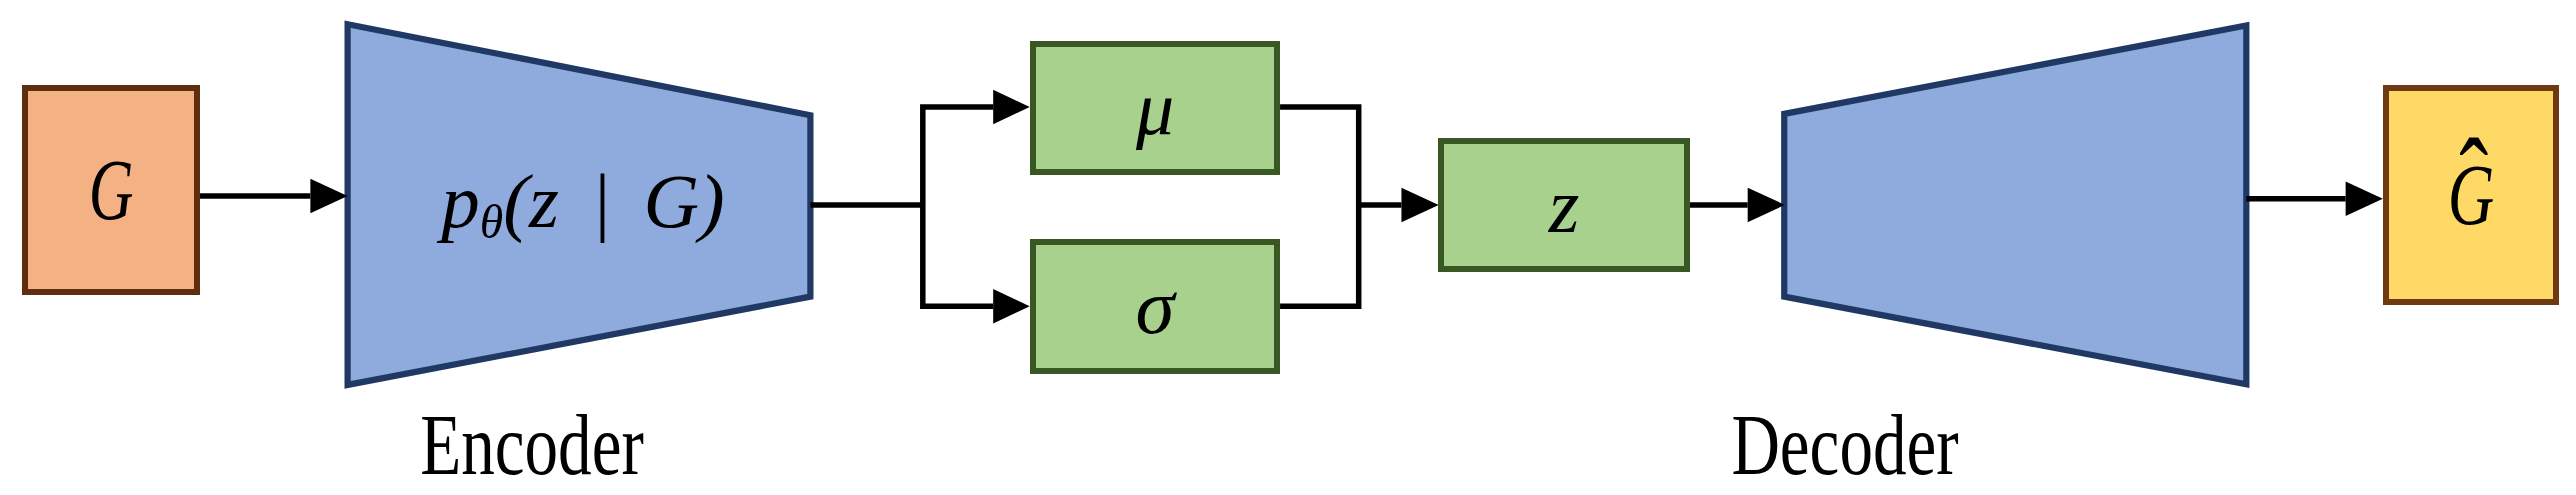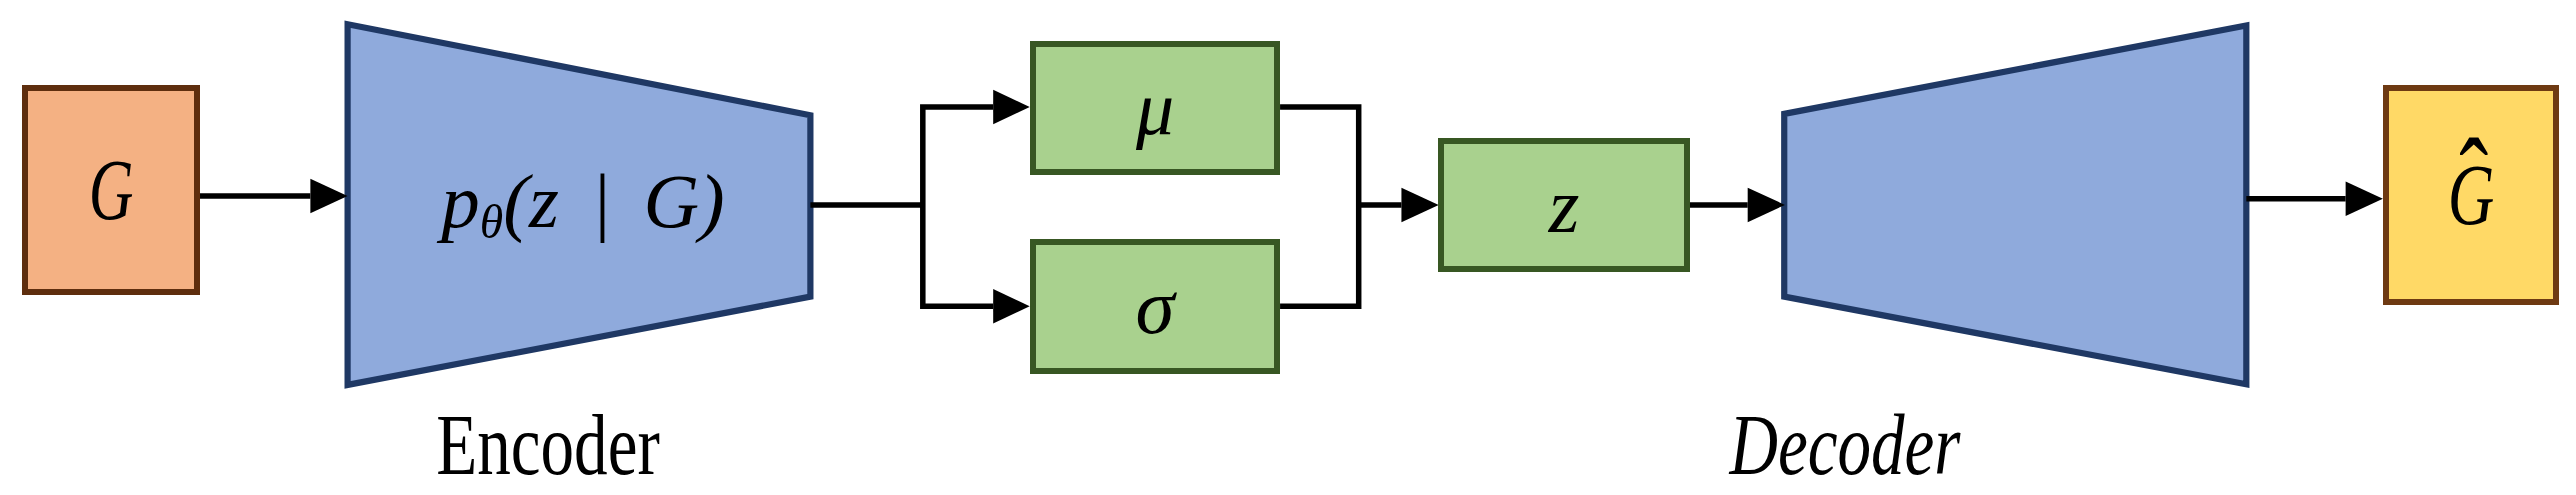--- a/index.html
+++ b/index.html
@@ -86,22 +86,22 @@
   .formula-decoder { left: 2010px; top: 201px; }
 
   .caption {
     position: absolute;
     transform: translate(-50%, -50%);
     font-size: 86px;
     line-height: 1;
     white-space: nowrap;
   }
   .caption .narrow { display: inline-block; transform: scaleX(0.78); }
-  .caption-encoder { left: 548px;  top: 445px; }
-  .caption-decoder { left: 1845px; top: 445px; font-style: italic; }
+  .caption-encoder { left: 532px;  top: 445px; }
+  .caption-decoder { left: 1845px; top: 445px; }
 </style>
 </head>
 <body>
 
 <div class="stage">
 
   <svg class="wire-layer" viewBox="0 0 3735 719" xmlns="http://www.w3.org/2000/svg">
 
     <polygon class="trap" points="504,35 1175,167 1175,430 504,558" fill="#8FAADC"></polygon>
 

